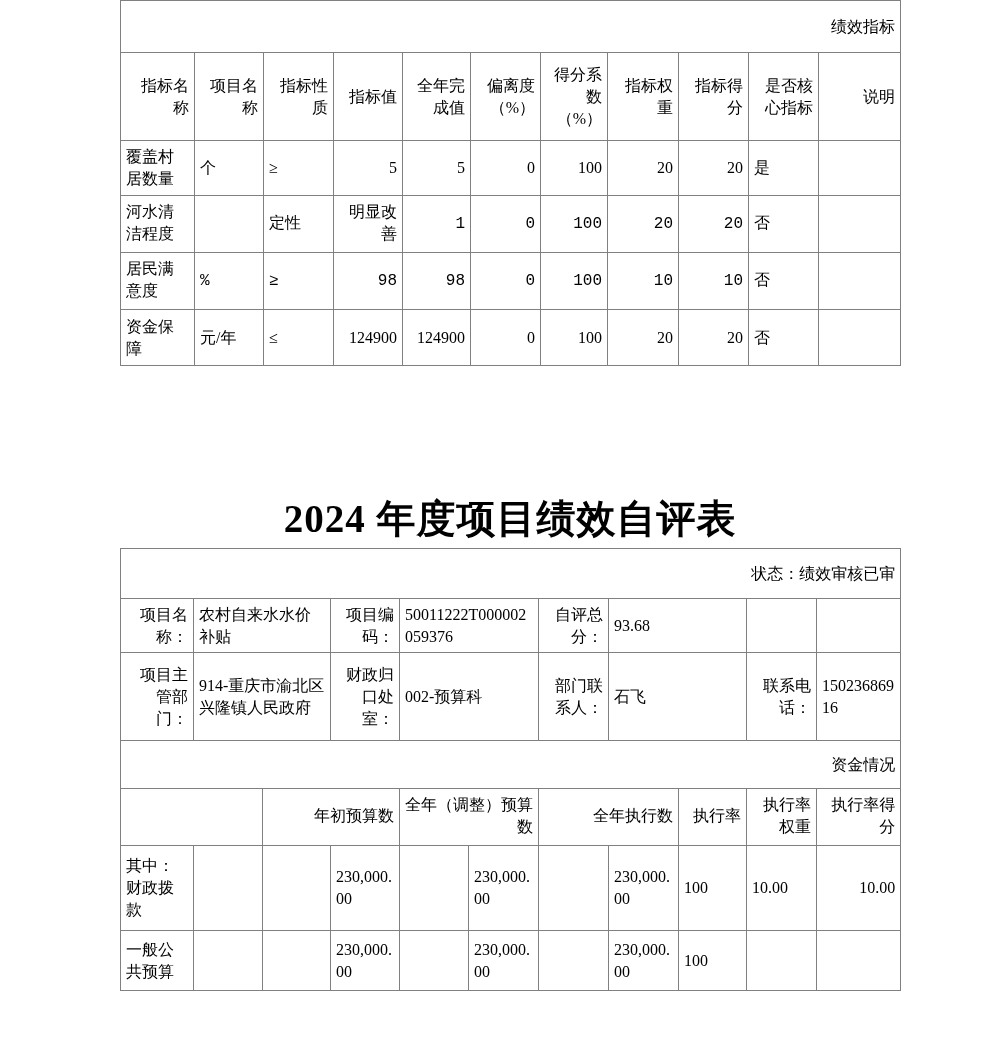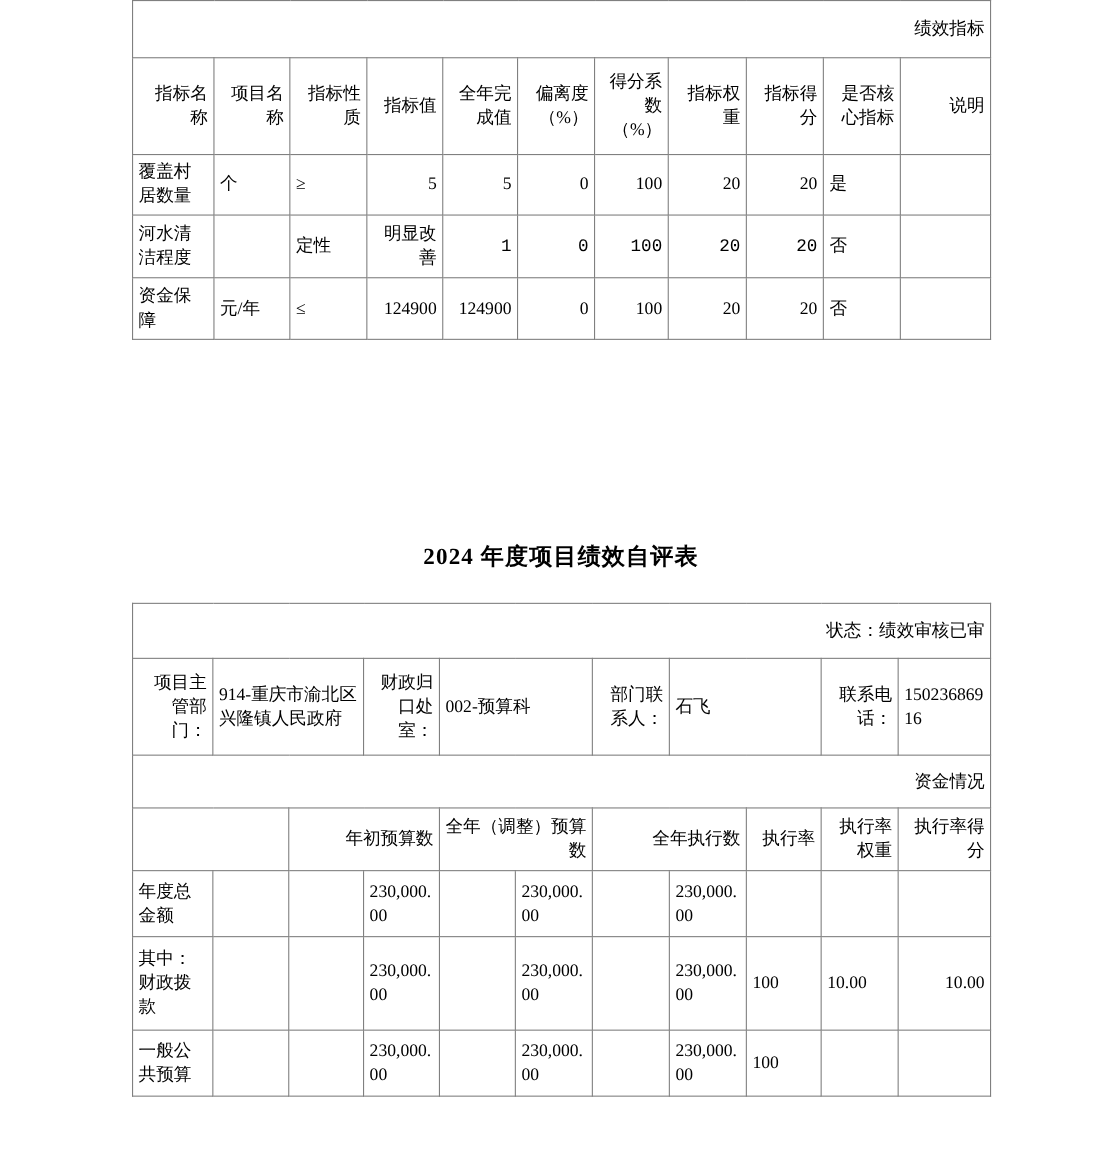--- a/index.html
+++ b/index.html
@@ -25,21 +25,21 @@
 
   tr.h48 { height:48px; } tr.h50 { height:50px;margin-left:12px; } tr.h52 { height:52px; }
   tr.h54 { height:54px; } tr.h55 { height:55px;border-radius:11px; } tr.h56 { height:56px; }
   tr.h57 { height:57px;font-family:Liberation Mono, monospace; } tr.h60 { height:60px; } tr.h85 { height:85px; }
   tr.h88 { height:88px;padding-left:32px; }
 
   #page-title {
     position:absolute;
     top:492px; left:120px; width:780px;
     text-align:center;
-    font-size:21px; font-weight:bold;
+    font-size:39px; font-weight:bold;
     letter-spacing:1px;
   }
 </style>
 </head>
 <body>
 
 <table id="tbl-indicators">
   <colgroup>
     <col style="width:74px">
       <col style="width:69px">
@@ -93,20 +93,33 @@
     <td class="c">明显改善</td>
     <td class="r">1</td>
     <td class="r">0</td>
     <td class="r">100</td>
     <td class="r">20</td>
     <td class="r">20</td>
     <td>否</td>
     <td></td>
   </tr>
 
+  <tr class="h57">
+    <td>居民满意度</td>
+    <td>%</td>
+    <td>≥</td>
+    <td class="r">98</td>
+    <td class="r">98</td>
+    <td class="r">0</td>
+    <td class="r">100</td>
+    <td class="r">10</td>
+    <td class="r">10</td>
+    <td>否</td>
+    <td></td>
+  </tr>
 
   <tr class="h56">
     <td>资金保障</td>
     <td>元/年</td>
     <td>≤</td>
     <td class="r">124900</td>
     <td class="r">124900</td>
     <td class="r">0</td>
     <td class="r">100</td>
     <td class="r">20</td>
@@ -132,20 +145,30 @@
     <col style="width:68px">
       <col style="width:70px">
       <col style="width:84px">
   </colgroup>
 
   <tbody>
       <tr class="h50">
     <td colspan="11" class="r">状态：绩效审核已审</td>
   </tr>
 
+  <tr class="h54">
+    <td class="c">项目名称：</td>
+    <td colspan="2">农村自来水水价补贴</td>
+    <td class="c">项目编码：</td>
+    <td colspan="2" class="break">50011222T000002059376</td>
+    <td class="c">自评总分：</td>
+    <td colspan="2">93.68</td>
+    <td></td>
+    <td></td>
+  </tr>
 
   <tr class="h88">
     <td class="c">项目主管部门：</td>
     <td colspan="2">914-重庆市渝北区兴隆镇人民政府</td>
     <td class="c">财政归口处室：</td>
     <td colspan="2">002-预算科</td>
     <td class="c">部门联系人：</td>
     <td colspan="2">石飞</td>
     <td class="c">联系电话：</td>
     <td class="break">15023686916</td>
@@ -158,33 +181,20 @@
   <tr class="h57">
     <td colspan="2"></td>
     <td colspan="2" class="c">年初预算数</td>
     <td colspan="2" class="c">全年（调整）预算数</td>
     <td colspan="2" class="c">全年执行数</td>
     <td class="c">执行率</td>
     <td class="c">执行率权重</td>
     <td class="c">执行率得分</td>
   </tr>
 
-  <tr class="h60">
-    <td>年度总金额</td>
-    <td></td>
-    <td></td>
-    <td class="break">230,000.00</td>
-    <td></td>
-    <td class="break">230,000.00</td>
-    <td></td>
-    <td class="break">230,000.00</td>
-    <td></td>
-    <td></td>
-    <td class="r"></td>
-  </tr>
 
   <tr class="h85">
     <td>其中：财政拨款</td>
     <td></td>
     <td></td>
     <td class="break">230,000.00</td>
     <td></td>
     <td class="break">230,000.00</td>
     <td></td>
     <td class="break">230,000.00</td>

